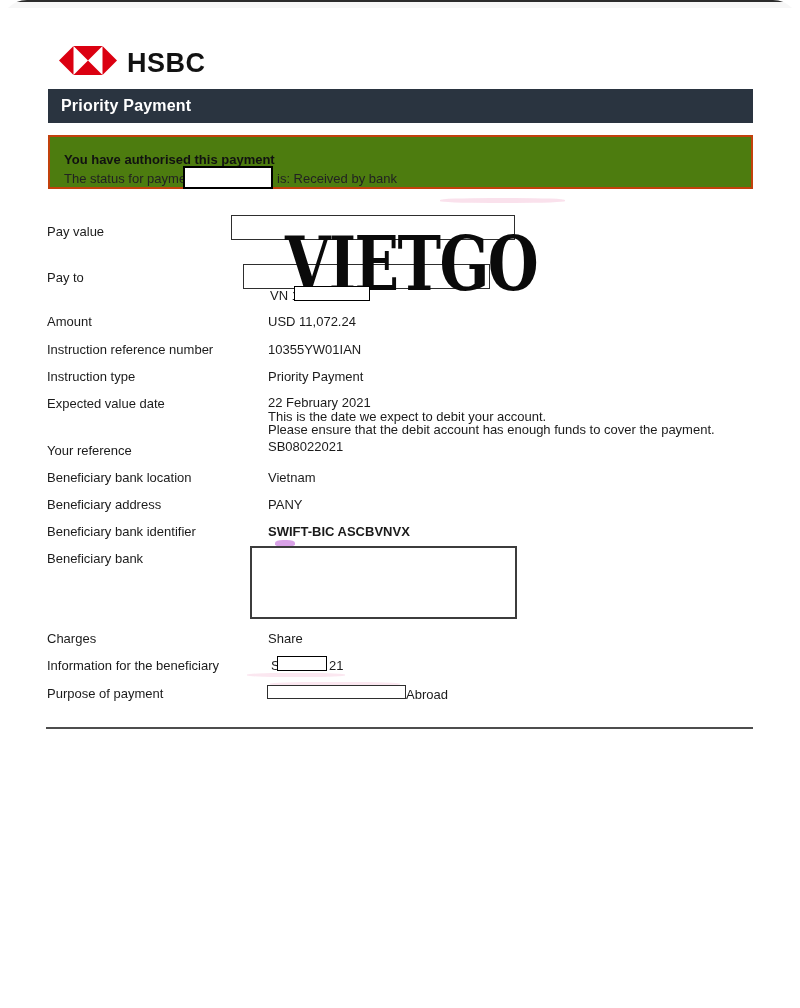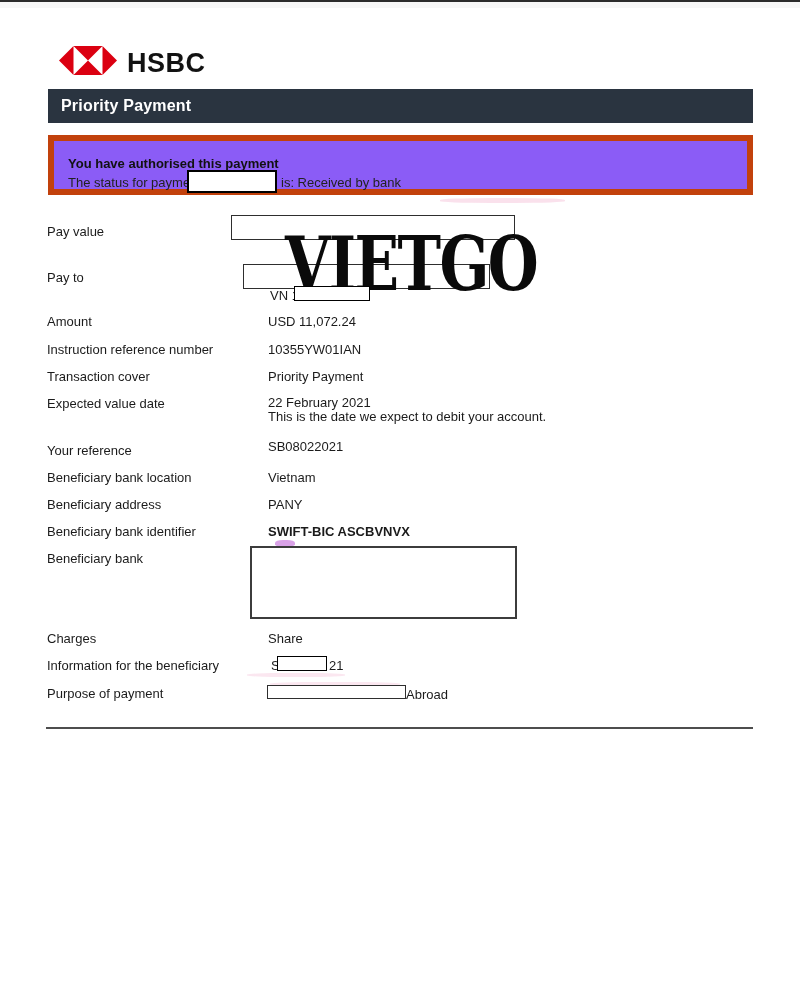--- a/index.html
+++ b/index.html
@@ -1,35 +1,35 @@
 <!DOCTYPE html>
 <html><head>
 <meta charset="utf-8">
 <style>
   * { margin:0; padding:0; box-sizing:border-box; }
   body { background:#ffffff; font-family:"Liberation Sans", sans-serif; }
   .page {
     position:relative; width:800px; height:1008px; background:#ffffff;
-    overflow:hidden; color:#1b1b1b;
+    overflow:hidden; color:#1b1b1b;border-radius:27px;
   }
   .top-edge { position:absolute; left:0; top:0; width:800px; height:2px; background:#2c2c2c; }
   .top-edge-shadow { position:absolute; left:0; top:2px; width:800px; height:6px; background:#f7f7f7; }
 
   .logo { position:absolute; left:59px; top:46px; width:58px; height:29px; }
   .wordmark { position:absolute; left:127px; top:48px; font-size:27px; font-weight:700; color:#121212; letter-spacing:0.5px; }
 
   .title-bar {
     position:absolute; left:48px; top:89px; width:705px; height:34px;
     background:#2a3440; display:flex; align-items:center;
   }
   .title-bar span { color:#ffffff; font-size:16px; font-weight:700; margin-left:13px; letter-spacing:0.2px; }
 
   .status-box {
-    position:absolute; left:48px; top:135px; width:705px; height:60px;
-    background:#8b5cf6; border:6px solid #c2410c;
+    position:absolute; left:48px; top:135px; width:705px; height:54px;
+    background:#4d7c0f; border:2px solid #c2410c;
   }
   .status-heading { position:absolute; left:14px; top:15px; font-size:13px; font-weight:700; color:#111; }
   .status-line { position:absolute; left:14px; top:34px; font-size:13px; color:#222; }
   .status-redaction {
     position:absolute; left:133px; top:29px; width:90px; height:23px;
     background:#ffffff; border:2px solid #000000;
   }
   .status-suffix { position:absolute; left:227px; top:34px; font-size:13px; color:#222; }
 
   .label { position:absolute; left:47px; font-size:13px; color:#1b1b1b; }
@@ -90,27 +90,28 @@
 
   <div class="value" style="left:270px; top:288px;">VN 1</div>
   <div class="redact-bold" style="left:294px; top:286px; width:76px; height:15px; border-width:1.5px;"></div>
 
   <div class="label" style="top:314px;">Amount</div>
   <div class="value" style="top:314px;">USD 11,072.24</div>
 
   <div class="label" style="top:342px;">Instruction reference number</div>
   <div class="value" style="top:342px;">10355YW01IAN</div>
 
-  <div class="label" style="top:369px;">Transaction cover</div>
+  <div class="label" style="top:369px;">Instruction type</div>
   <div class="value" style="top:369px;">Priority Payment</div>
 
   <div class="label" style="top:396px;">Expected value date</div>
   <div class="note-block" style="top:396px;">
     <div>22 February 2021</div>
     <div>This is the date we expect to debit your account.</div>
+    <div>Please ensure that the debit account has enough funds to cover the payment.</div>
   </div>
 
   <div class="label" style="top:443px;">Your reference</div>
   <div class="value" style="top:439px;">SB08022021</div>
 
   <div class="label" style="top:470px;">Beneficiary bank location</div>
   <div class="value" style="top:470px;">Vietnam</div>
 
   <div class="label" style="top:497px;">Beneficiary address</div>
   <div class="value" style="top:497px;">PANY</div>

